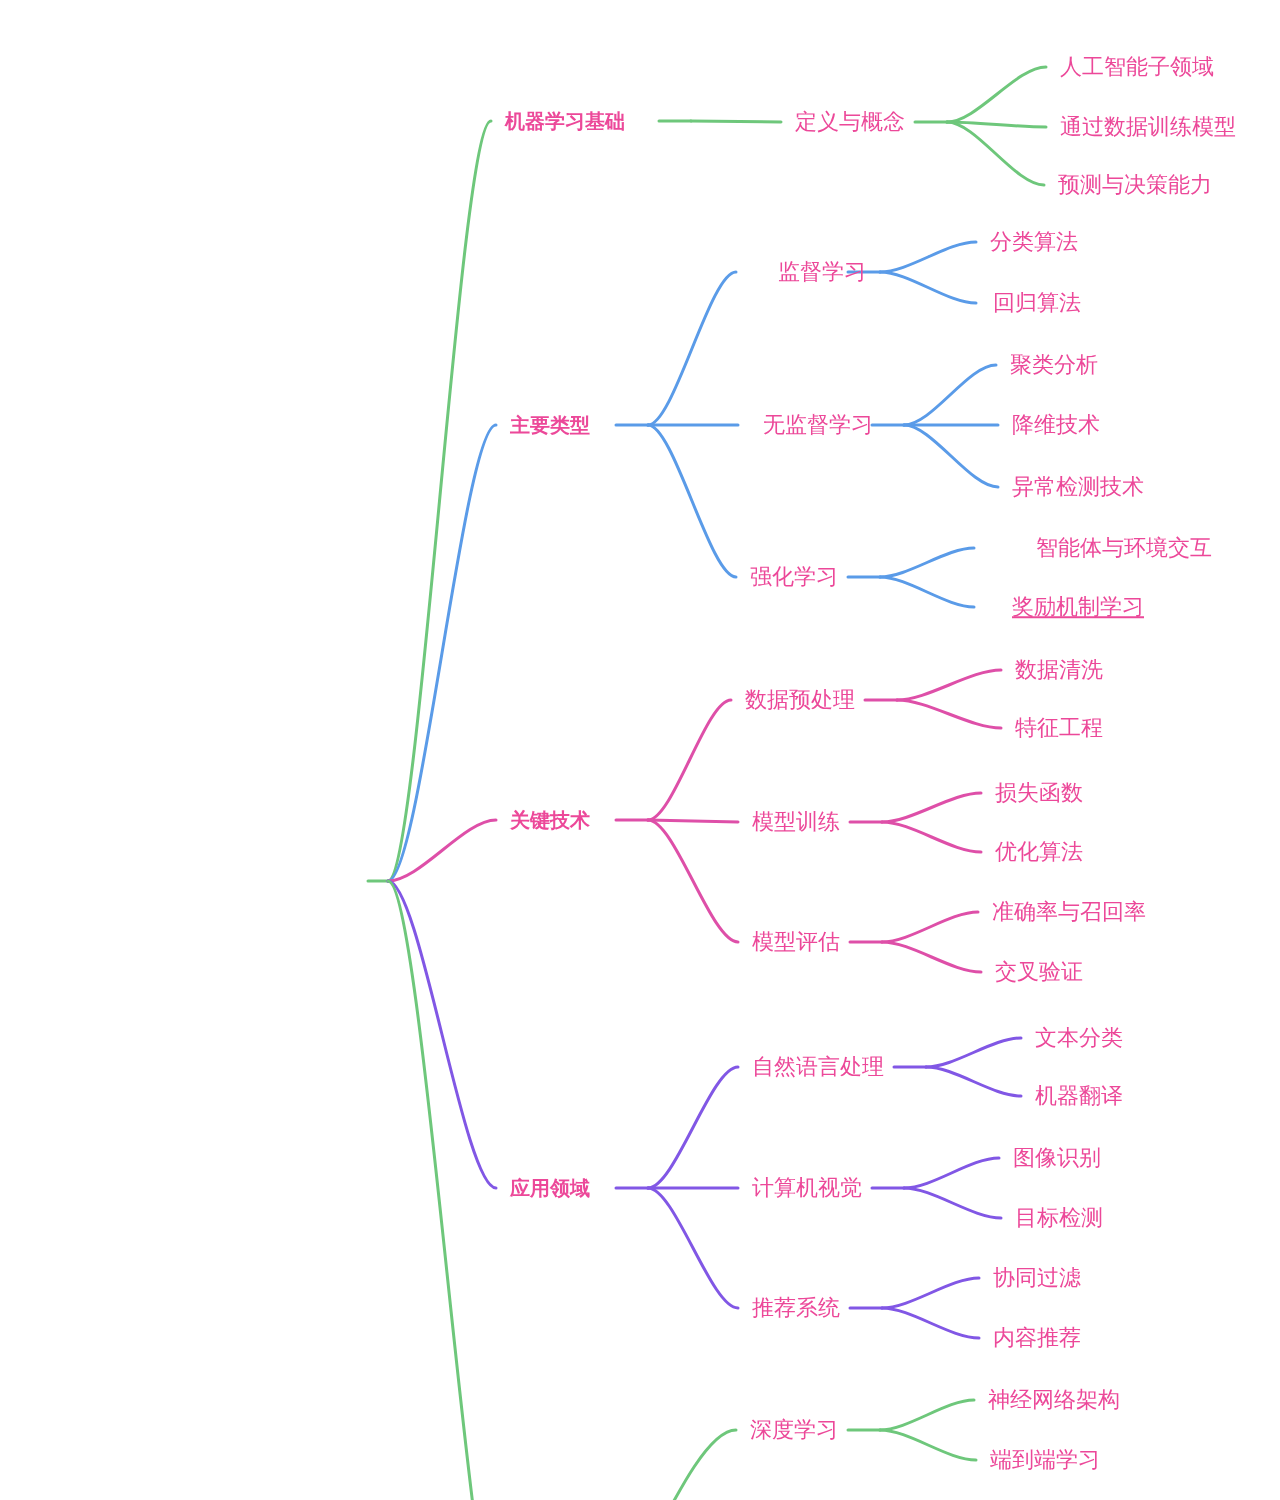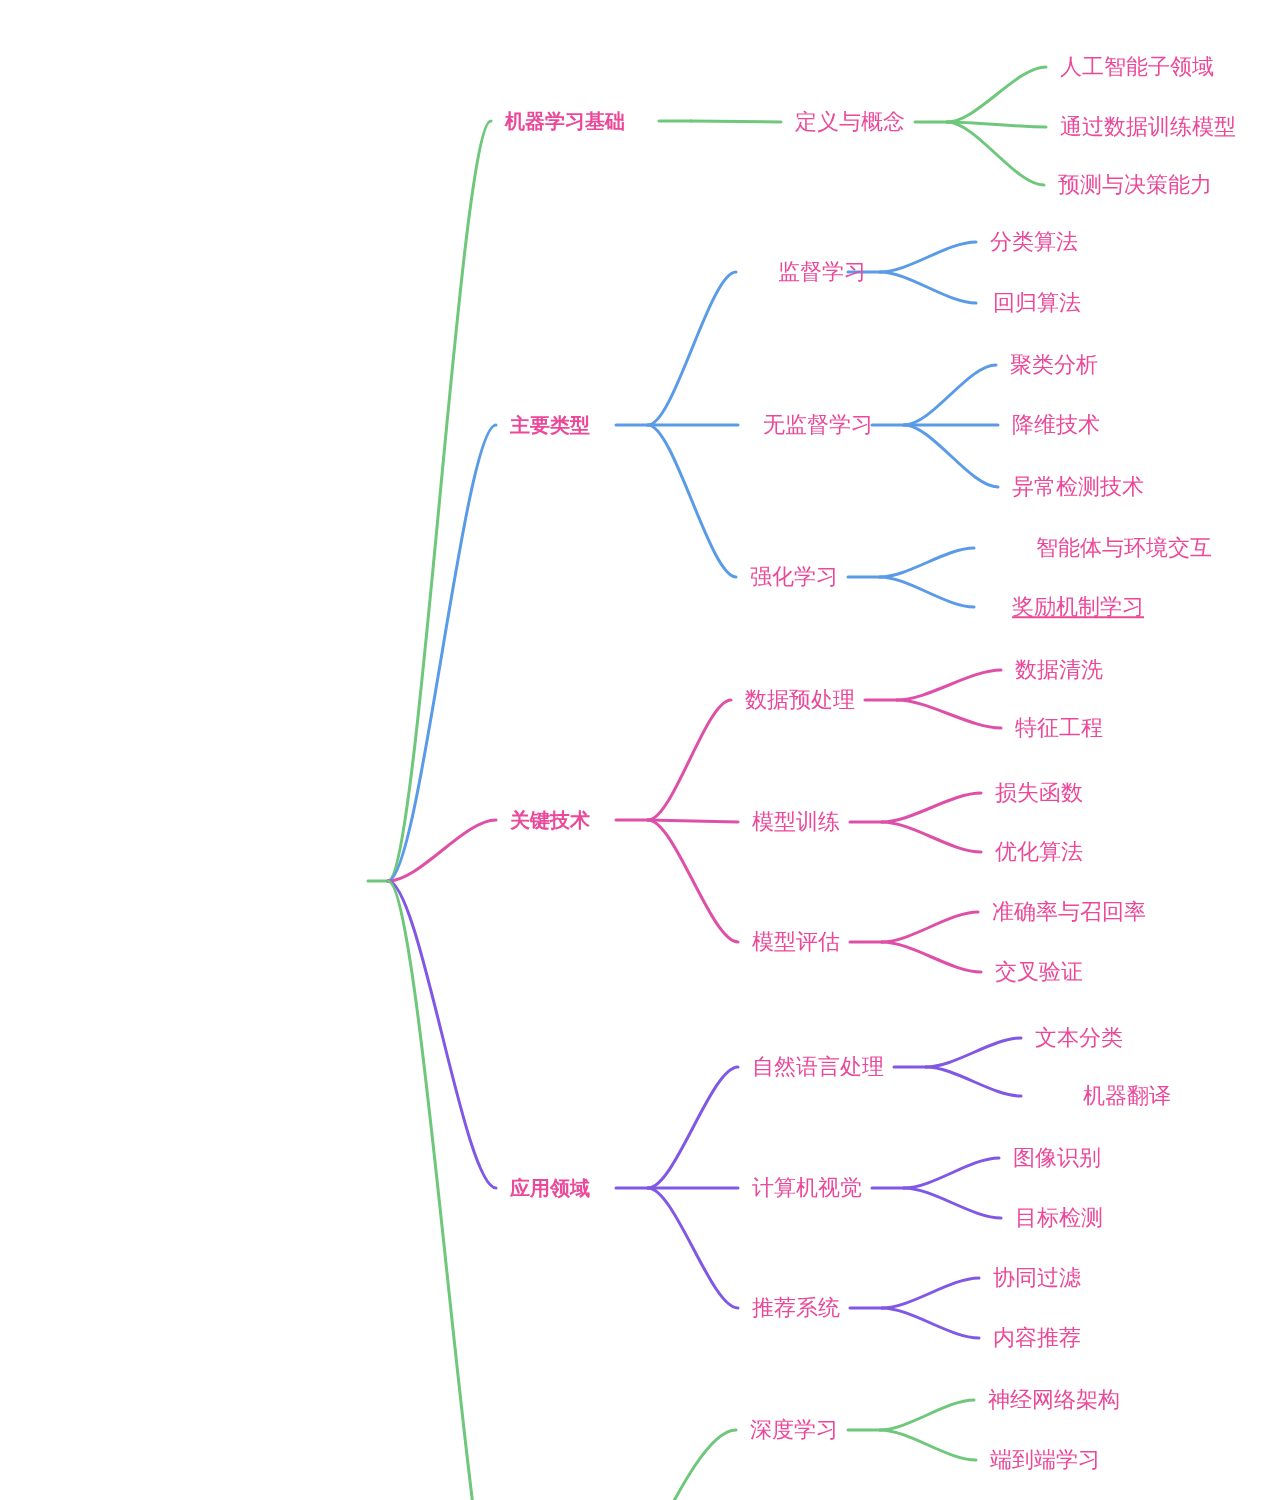--- a/index.html
+++ b/index.html
@@ -110,21 +110,21 @@
     <div class="node d3" style="left: 1015px; top: 728px;">特征工程</div>
     <div class="node d2" style="left: 752px; top: 822px;">模型训练</div>
     <div class="node d3" style="left: 995px; top: 793px;">损失函数</div>
     <div class="node d3" style="left: 995px; top: 852px;">优化算法</div>
     <div class="node d2" style="left: 752px; top: 942px;">模型评估</div>
     <div class="node d3" style="left: 992px; top: 912px;">准确率与召回率</div>
     <div class="node d3" style="left: 995px; top: 972px;">交叉验证</div>
     <div class="node d1" style="left: 510px; top: 1188px;">应用领域</div>
     <div class="node d2" style="left: 752px; top: 1067px;">自然语言处理</div>
     <div class="node d3" style="left: 1035px; top: 1038px;">文本分类</div>
-    <div class="node d3" style="left: 1035px; top: 1096px; margin-left: 48px;">机器翻译</div>
+    <div class="node d3" style="left: 1035px; top: 1096px;">机器翻译</div>
     <div class="node d2" style="left: 752px; top: 1188px;">计算机视觉</div>
     <div class="node d3" style="left: 1013px; top: 1158px;">图像识别</div>
     <div class="node d3" style="left: 1015px; top: 1218px;">目标检测</div>
     <div class="node d2" style="left: 752px; top: 1308px;">推荐系统</div>
     <div class="node d3" style="left: 993px; top: 1278px;">协同过滤</div>
     <div class="node d3" style="left: 993px; top: 1338px;">内容推荐</div>
     <div class="node d1" style="left: 520px; top: 1665px;"></div>
     <div class="node d2" style="left: 750px; top: 1430px;">深度学习</div>
     <div class="node d3" style="left: 988px; top: 1400px;">神经网络架构</div>
     <div class="node d3" style="left: 990px; top: 1460px;">端到端学习</div>

